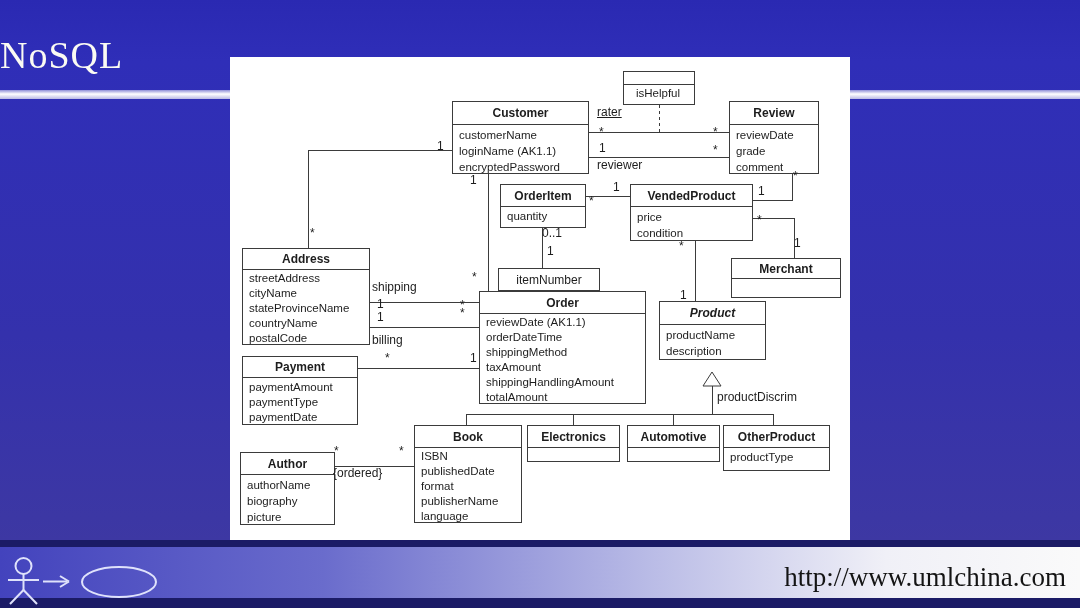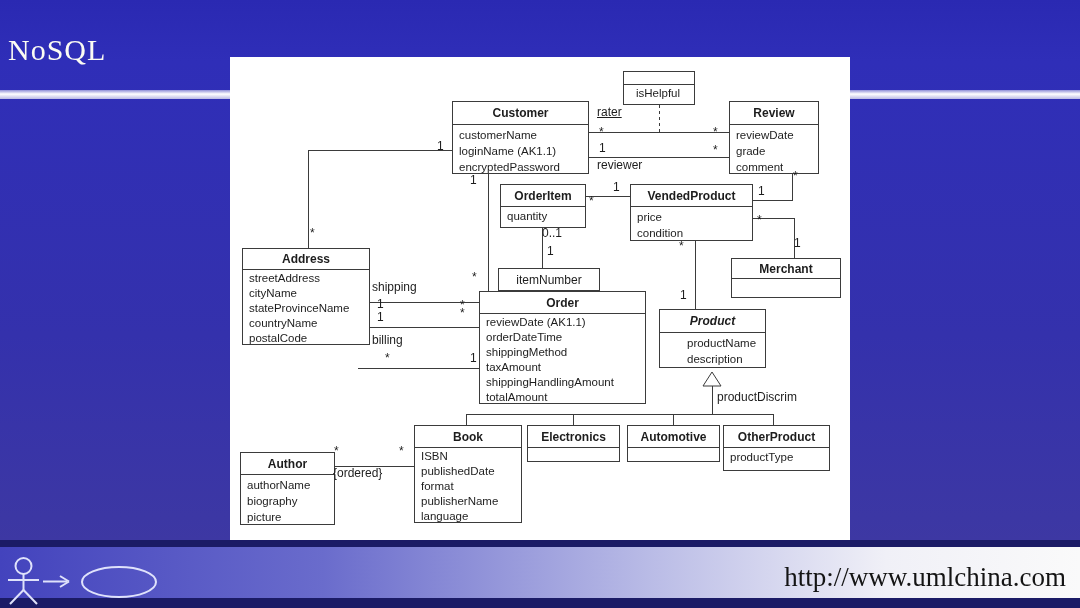--- a/index.html
+++ b/index.html
@@ -1,19 +1,19 @@
 <!DOCTYPE html>
 <html><head>
 <meta charset="utf-8">
 <style>
   html,body{margin:0;padding:0;background:#14134a;}
   .slide{position:relative;width:1080px;height:608px;overflow:hidden;
          background:linear-gradient(180deg,#2a29b2 0%,#2f2eb8 10%,#3431ac 55%,#403aa0 100%);}
-  .title{position:absolute;left:8px;top:33px;font-family:"Liberation Serif",serif;
-         font-size:30px;color:#fbfbf3;letter-spacing:1px;}
+  .title{position:absolute;left:0;top:33px;font-family:"Liberation Serif",serif;
+         font-size:38px;color:#fbfbf3;letter-spacing:1px;}
   .title-rule{position:absolute;left:0;top:90px;width:1080px;height:9px;
          background:linear-gradient(180deg,#8f8fd8 0%,#ffffff 45%,#b9b9e4 100%);}
   .panel{position:absolute;left:230px;top:57px;width:620px;height:484px;background:#ffffff;}
   .connectors{position:absolute;left:0;top:0;}
   .uml-class{position:absolute;background:#fff;border:1px solid #3b3b3b;box-sizing:border-box;
          font-family:"Liberation Sans",sans-serif;color:#1d1d1d;overflow:hidden;}
   .uml-name{font-weight:bold;font-size:12px;border-bottom:1px solid #3b3b3b;box-sizing:border-box;
          display:flex;align-items:center;justify-content:center;white-space:nowrap;}
   .uml-attrs{font-size:11.5px;line-height:15px;padding:2px 2px 0 6px;box-sizing:border-box;white-space:nowrap;}
   .uml-single{position:absolute;background:#fff;border:1px solid #3b3b3b;box-sizing:border-box;
@@ -132,28 +132,36 @@
       <div class="uml-attrs" style="padding-top:1px;">
         <div>reviewDate (AK1.1)</div>
         <div>orderDateTime</div>
         <div>shippingMethod</div>
         <div>taxAmount</div>
         <div>shippingHandlingAmount</div>
         <div>totalAmount</div>
       </div>
     </div>
 
-    <div class="uml-class" style="left:429px;top:252px;width:107px;height:59px;">
+    <div class="uml-class" style="left:429px;top:244px;width:107px;height:59px;">
       <div class="uml-name italic" style="height:23px;">Product</div>
-      <div class="uml-attrs" style="line-height:16px;margin-left:21px;">
+      <div class="uml-attrs" style="line-height:16px;">
         <div>productName</div>
         <div>description</div>
       </div>
     </div>
 
+    <div class="uml-class" style="left:12px;top:299px;width:116px;height:69px;">
+      <div class="uml-name" style="height:21px;">Payment</div>
+      <div class="uml-attrs">
+        <div>paymentAmount</div>
+        <div>paymentType</div>
+        <div>paymentDate</div>
+      </div>
+    </div>
 
     <div class="uml-class" style="left:10px;top:395px;width:95px;height:73px;">
       <div class="uml-name" style="height:22px;">Author</div>
       <div class="uml-attrs" style="line-height:16px;">
         <div>authorName</div>
         <div>biography</div>
         <div>picture</div>
       </div>
     </div>
 

